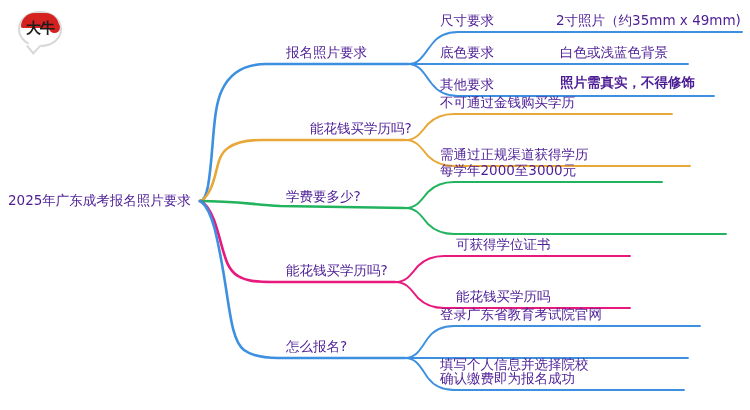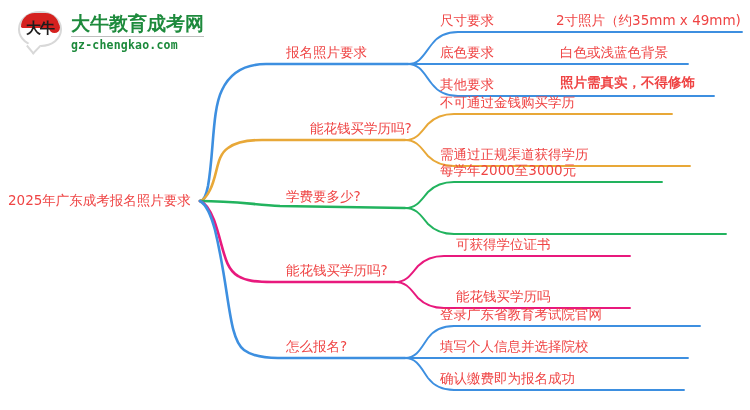--- a/index.html
+++ b/index.html
@@ -44,21 +44,21 @@
     line-height:21px;font-family:"DejaVu Sans",sans-serif;
   }
   .logo-rule{height:1px;background:#bfbfbf;margin:2px 0 2px 0;width:100%;}
   .logo-url{
     font-size:11.5px;font-weight:bold;color:#1d8a3c;letter-spacing:0.2px;
     line-height:13px;font-family:"DejaVu Sans Mono",monospace;
   }
 
   
   .node{
-    position:absolute;white-space:nowrap;color:#ef4444;
+    position:absolute;white-space:nowrap;color:#4c1d95;
     font-family:"DejaVu Sans","Liberation Sans",sans-serif;
   }
   .root-node{font-size:13.5px;left:8px;top:192px;}
   .b1{font-size:13.5px;}
   .b2{font-size:13.5px;}
   .b3{font-size:13.5px;}
 </style>
 </head>
 <body>
 
@@ -98,25 +98,20 @@
     </g>
   </svg>
 
   <div class="logo">
     <div class="logo-mark">
       <div class="lm-bubble"></div>
       <div class="lm-red"></div>
       <div class="lm-dot"></div>
       <div class="lm-text">大牛</div>
     </div>
-    <div class="logo-words">
-      <div class="logo-cn">大牛教育成考网</div>
-      <div class="logo-rule"></div>
-      <div class="logo-url">gz-chengkao.com</div>
-    </div>
   </div>
 
   <div class="node root-node">2025年广东成考报名照片要求</div>
 
   <div class="node b1" style="left:286px;top:44px;">报名照片要求</div>
   <div class="node b2" style="left:440px;top:12px;">尺寸要求</div>
   <div class="node b3" style="left:556px;top:12px;">2寸照片（约35mm x 49mm)</div>
   <div class="node b2" style="left:440px;top:44px;">底色要求</div>
   <div class="node b3" style="left:560px;top:44px;">白色或浅蓝色背景</div>
   <div class="node b2" style="left:440px;top:76px;">其他要求</div>
@@ -128,16 +123,16 @@
 
   <div class="node b1" style="left:286px;top:188px;">学费要多少?</div>
   <div class="node b2" style="left:440px;top:162px;">每学年2000至3000元</div>
 
   <div class="node b1" style="left:286px;top:262px;">能花钱买学历吗?</div>
   <div class="node b2" style="left:456px;top:236px;">可获得学位证书</div>
   <div class="node b2" style="left:456px;top:288px;">能花钱买学历吗</div>
 
   <div class="node b1" style="left:286px;top:338px;">怎么报名?</div>
   <div class="node b2" style="left:440px;top:306px;">登录广东省教育考试院官网</div>
-  <div class="node b2" style="left:440px;top:338px;">填写个人信息并选择院校</div>
+  <div class="node b2" style="left:440px;top:356px;">填写个人信息并选择院校</div>
   <div class="node b2" style="left:440px;top:370px;">确认缴费即为报名成功</div>
 
 </div>
 
 </body></html>

